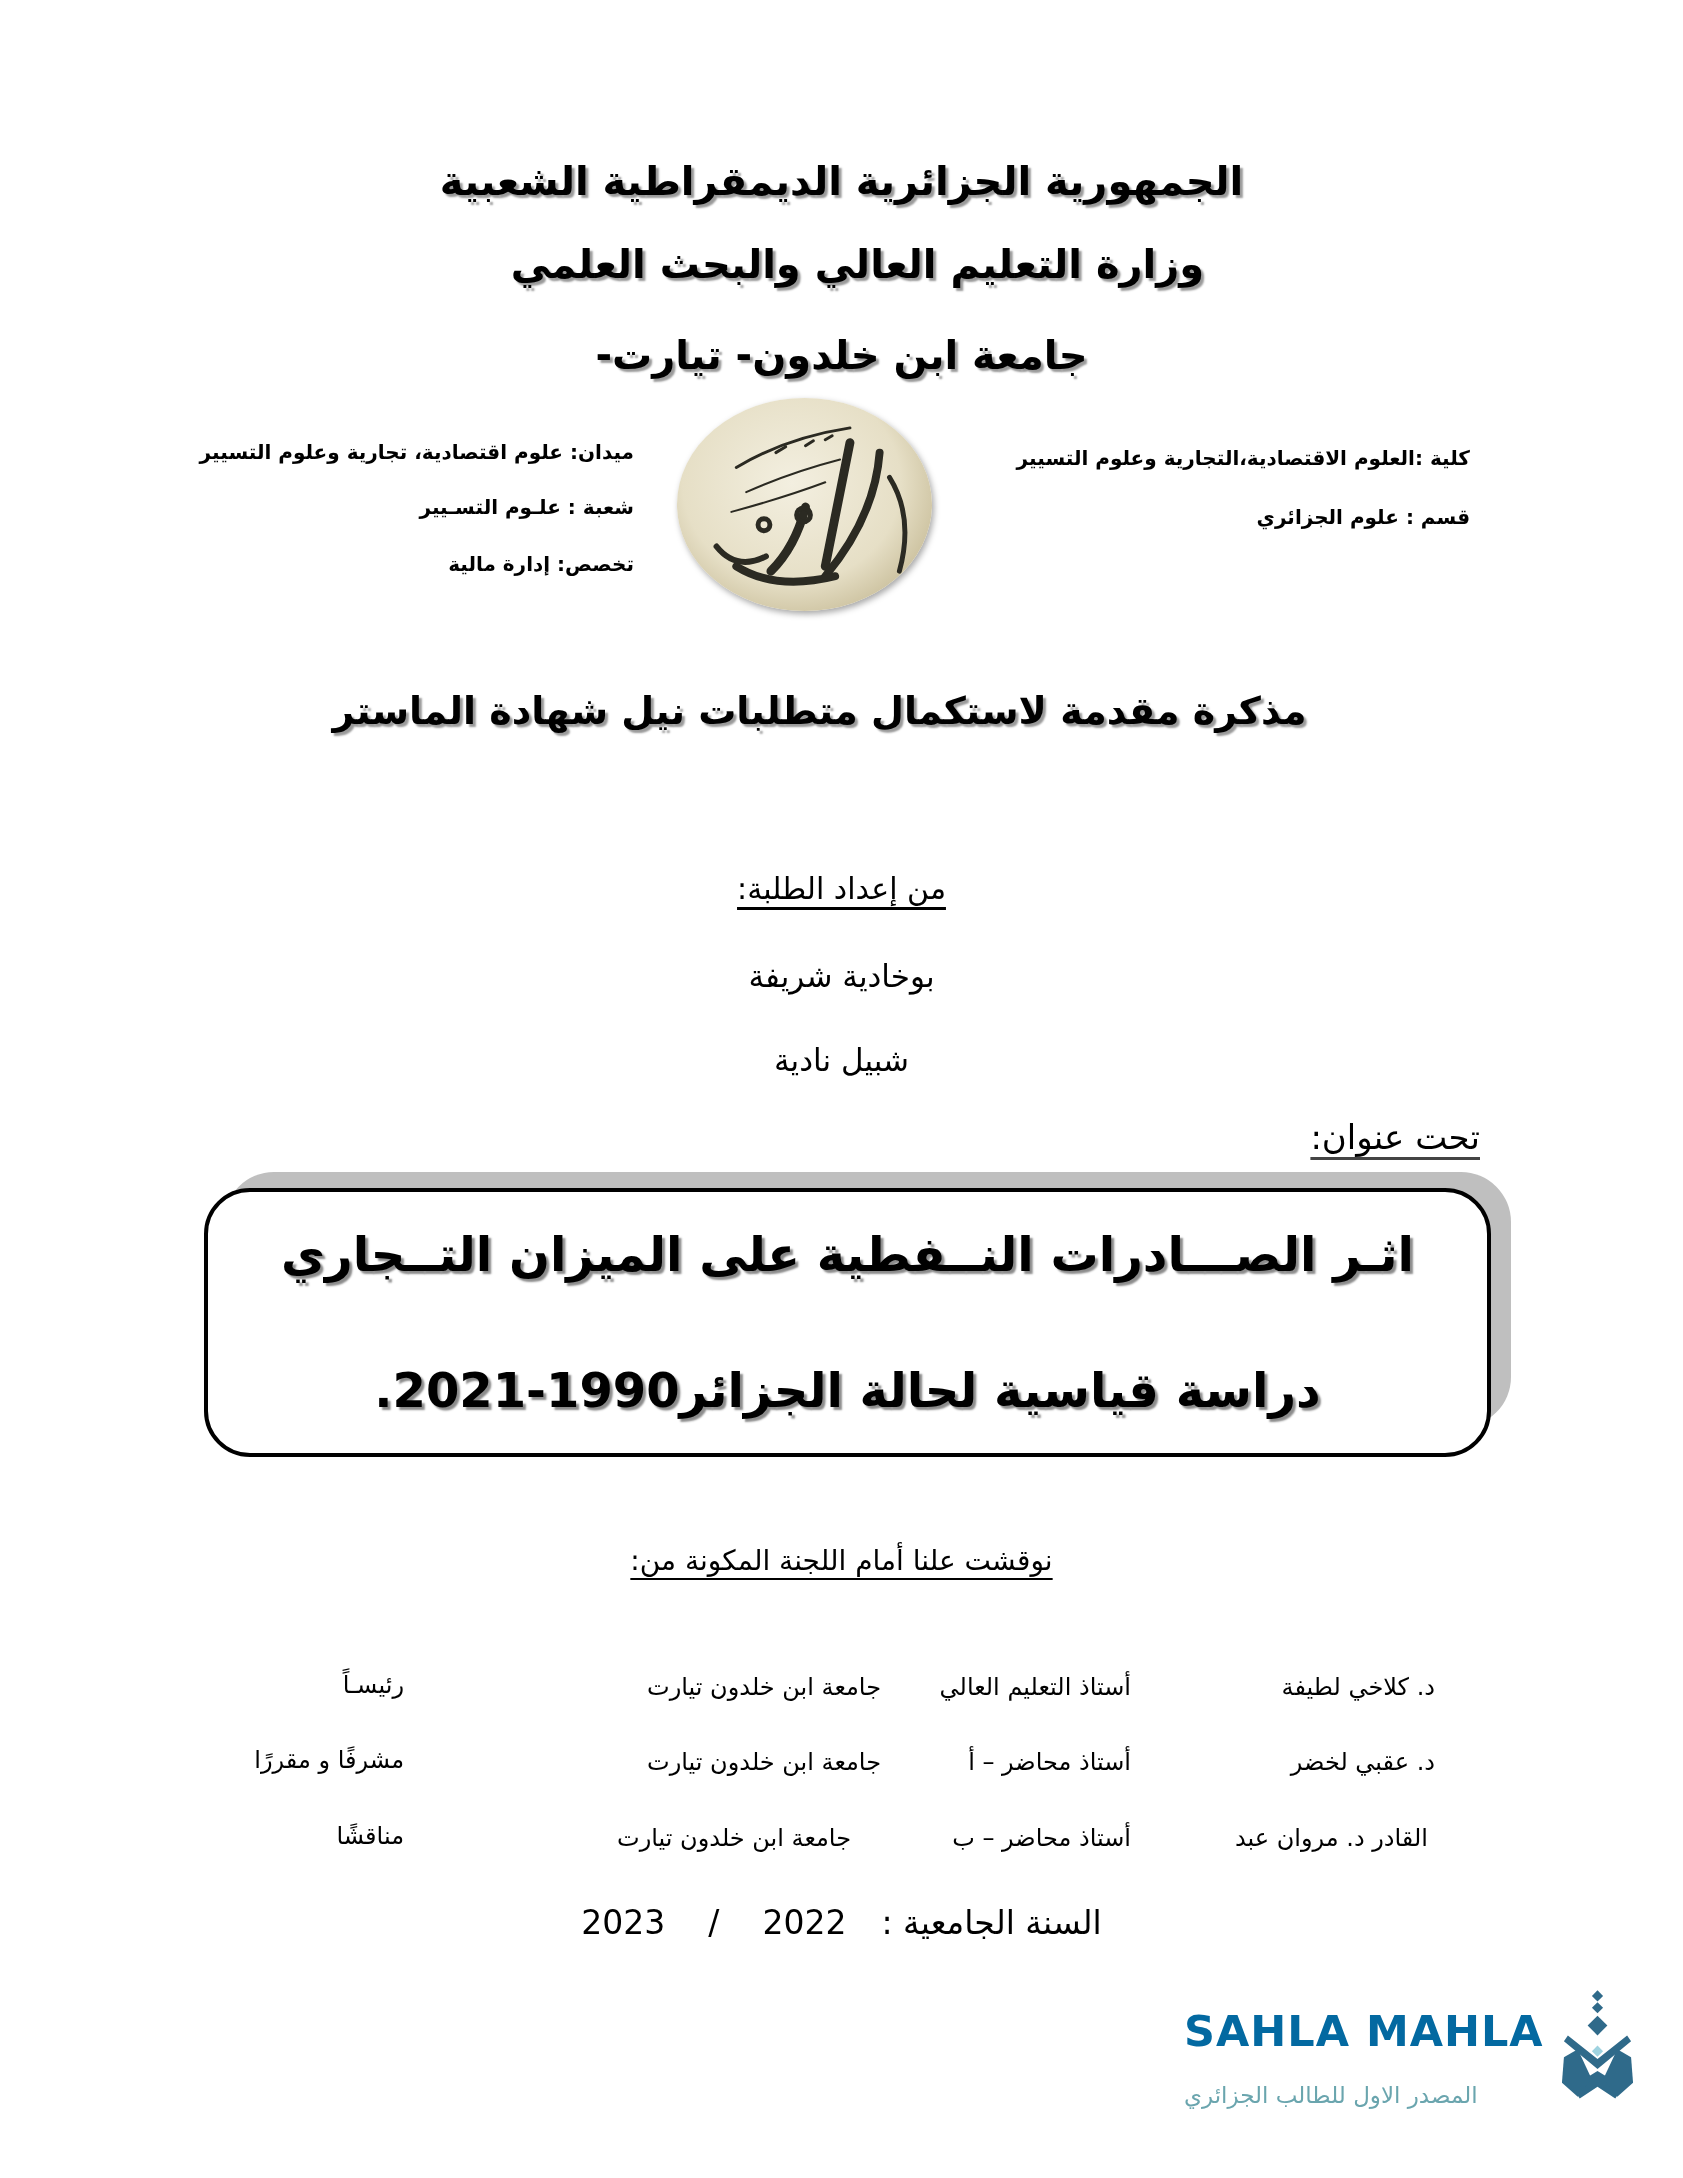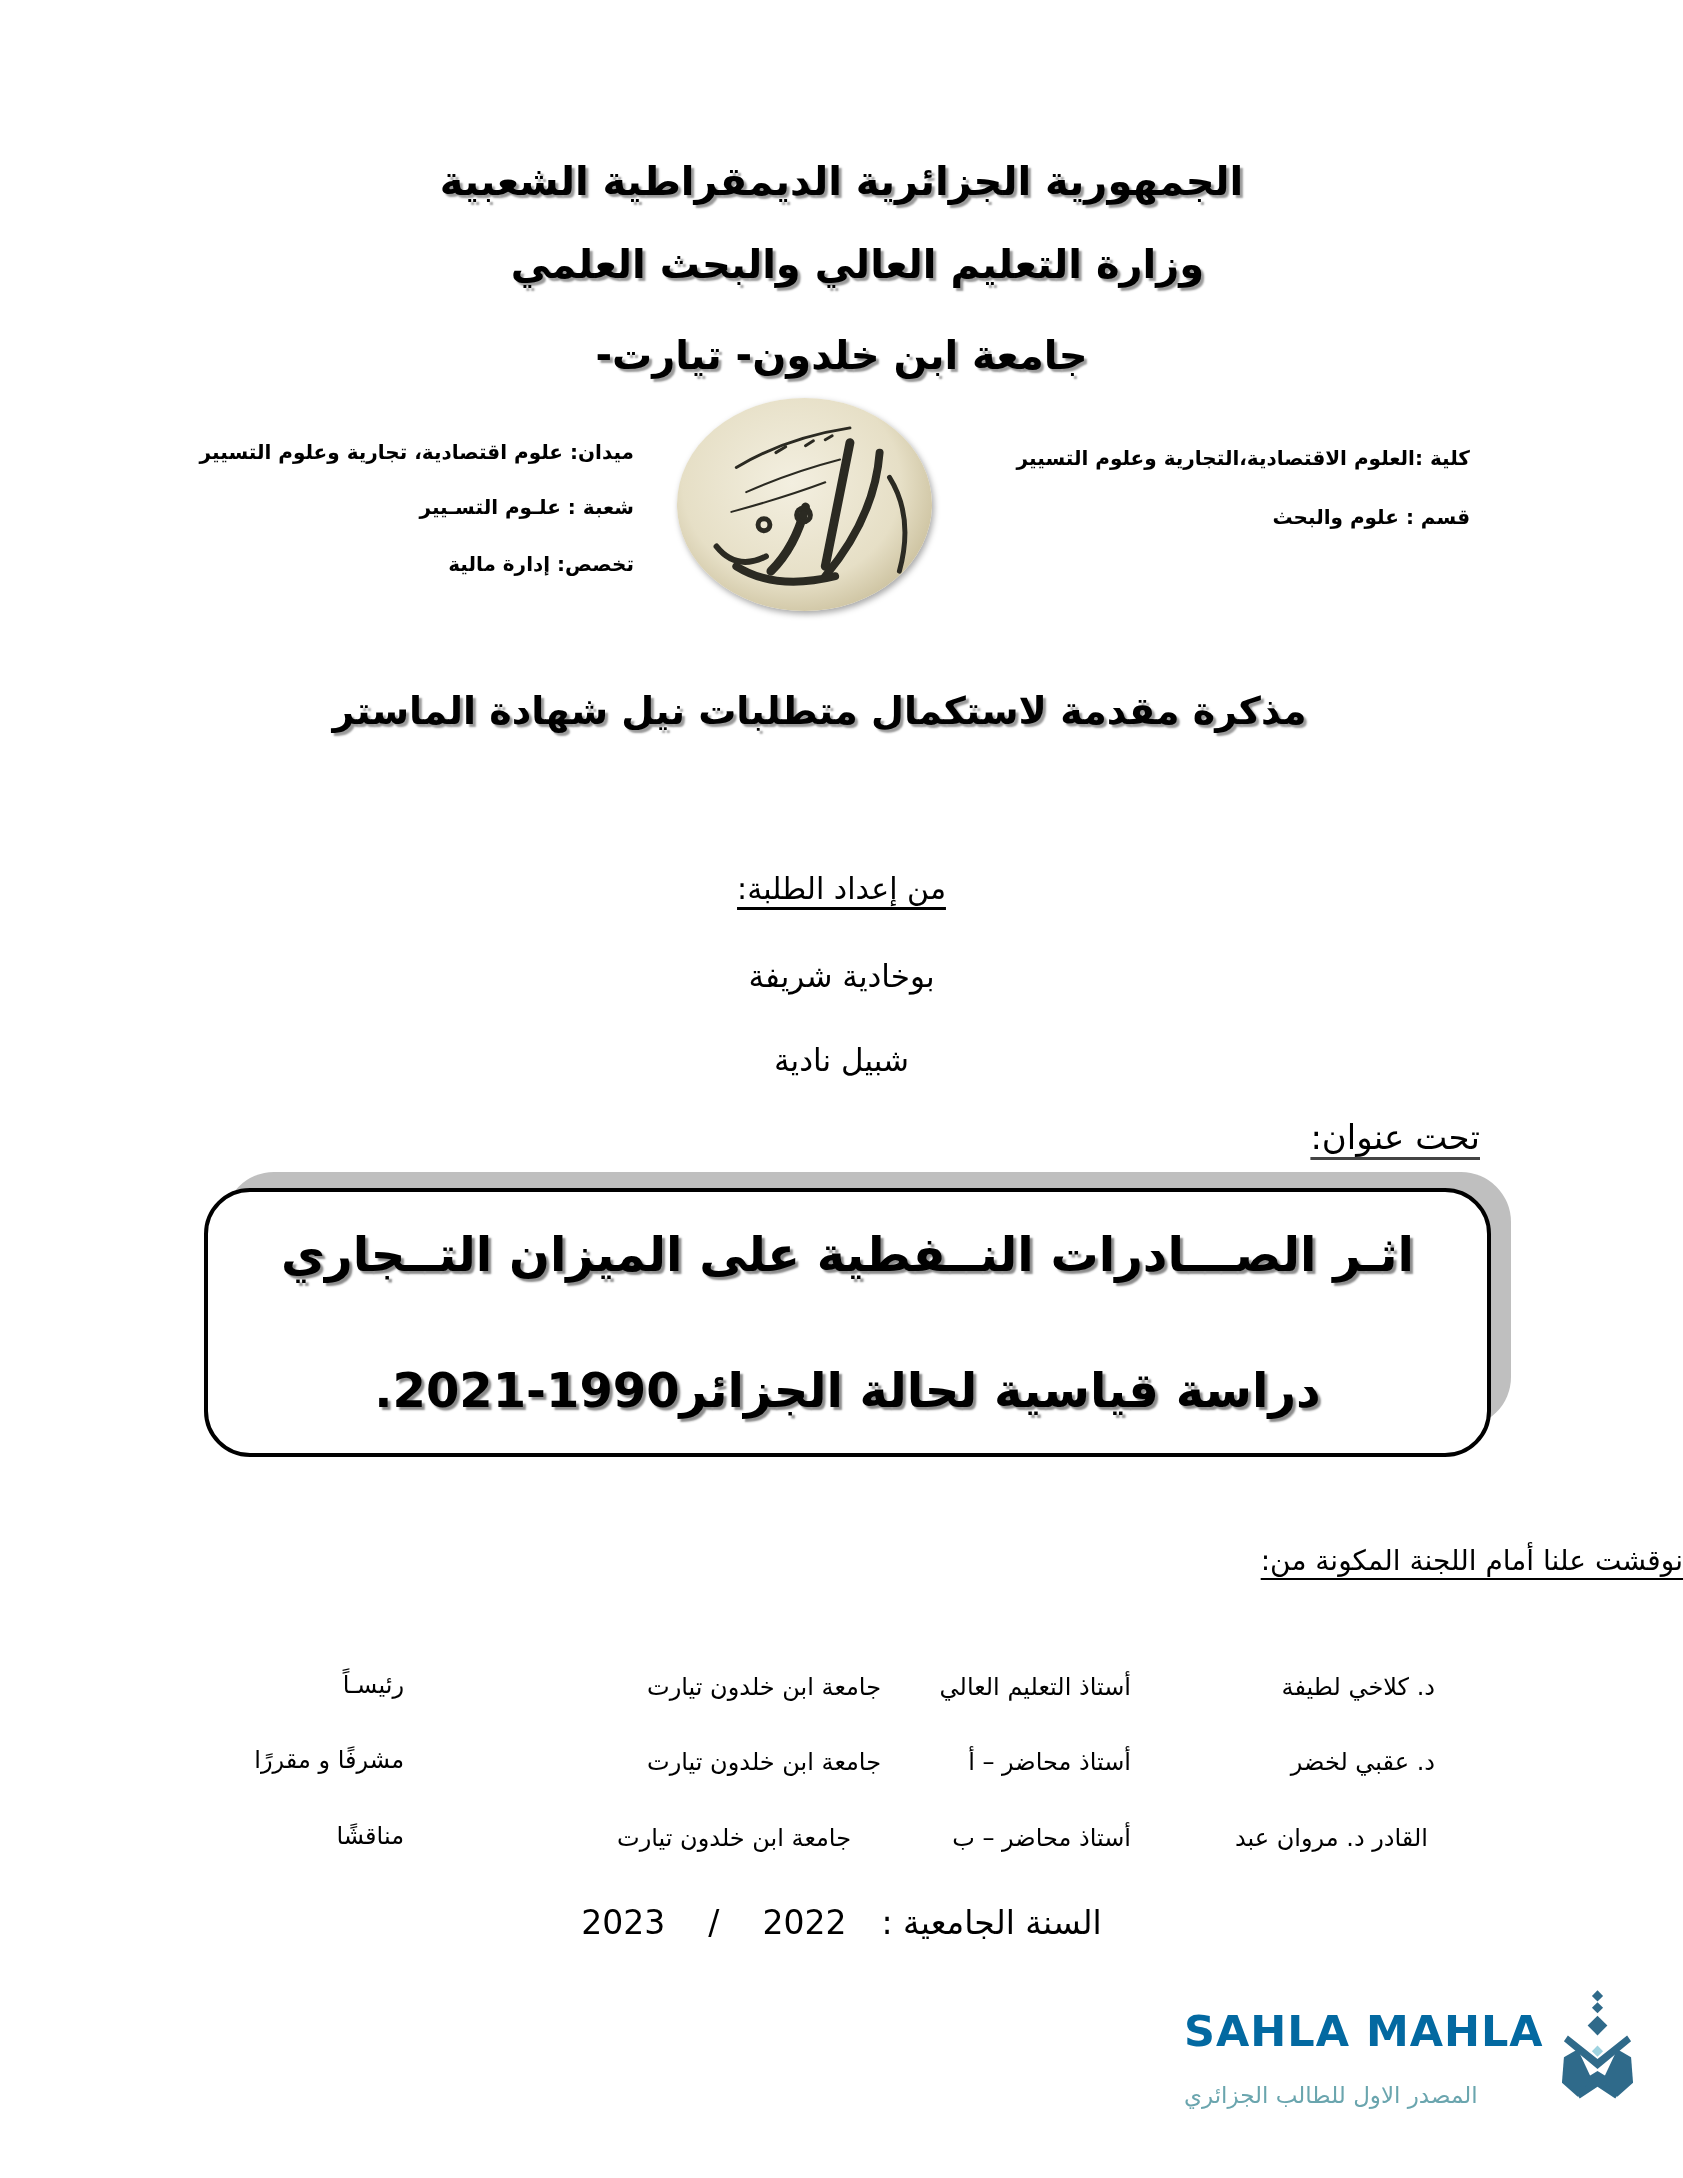--- a/index.html
+++ b/index.html
@@ -53,21 +53,21 @@
     left: 204px; top: 1188px; width: 1287px; height: 269px;
     background: #ffffff; border: 4px solid #000; border-radius: 46px;
     box-sizing: border-box;
   }
   .title-line {
     left: 204px; width: 1287px; text-align: center;
     font-weight: bold; font-size: 48px; text-shadow: 3px 3px 2px #8c8c8c;
   }
 
   .committee-label {
-    left: 0; width: 1683px; top: 1544px; font-size: 28px;
+    left: 0; width: 1683px; top: 1544px; text-align: center; font-size: 28px;
   }
   .committee-label span { text-decoration: underline; text-underline-offset: 8px; }
 
   .cm { font-size: 24px; white-space: nowrap; }
   .cm-name { right: 248px; text-align: right; }
   .cm-rank { right: 552px; text-align: right; margin-left: 37px; }
   .cm-univ { right: 802px; text-align: right; }
   .cm-role { right: 1279px; text-align: right; }
 
   .year {
@@ -84,21 +84,21 @@
   .logo-mark { left: 1558px; top: 1988px; width: 79px; height: 119px; }
 </style>
 </head>
 <body>
 
 <div class="abs hdr rtl" style="top:158px;">الجمهورية الجزائرية الديمقراطية الشعبية</div>
 <div class="abs hdr rtl" style="top:241px;padding-left:16px;">وزارة التعليم العالي والبحث العلمي</div>
 <div class="abs hdr rtl" style="top:324px;margin-top:8px;">جامعة ابن خلدون- تيارت-</div>
 
 <div class="abs info info-right rtl" style="top:446px;">كلية :العلوم الاقتصادية،التجارية وعلوم التسيير</div>
-<div class="abs info info-right rtl" style="top:505px;">قسم : علوم والبحث</div>
+<div class="abs info info-right rtl" style="top:505px;">قسم : علوم الجزائري</div>
 
 <div class="abs info info-left rtl" style="top:440px;">ميدان: علوم اقتصادية، تجارية وعلوم التسيير</div>
 <div class="abs info info-left rtl" style="top:495px;">شعبة : علـوم التسـيير</div>
 <div class="abs info info-left rtl" style="top:552px;">تخصص: إدارة مالية</div>
 
 <div class="abs seal">
   <svg viewBox="0 0 258 215" xmlns="http://www.w3.org/2000/svg">
     <g fill="none" stroke="#2b2a22" stroke-linecap="round">
       <path d="M60 70 Q110 40 175 30" stroke-width="3"></path>
       <path d="M70 95 Q115 75 165 62" stroke-width="2"></path>

